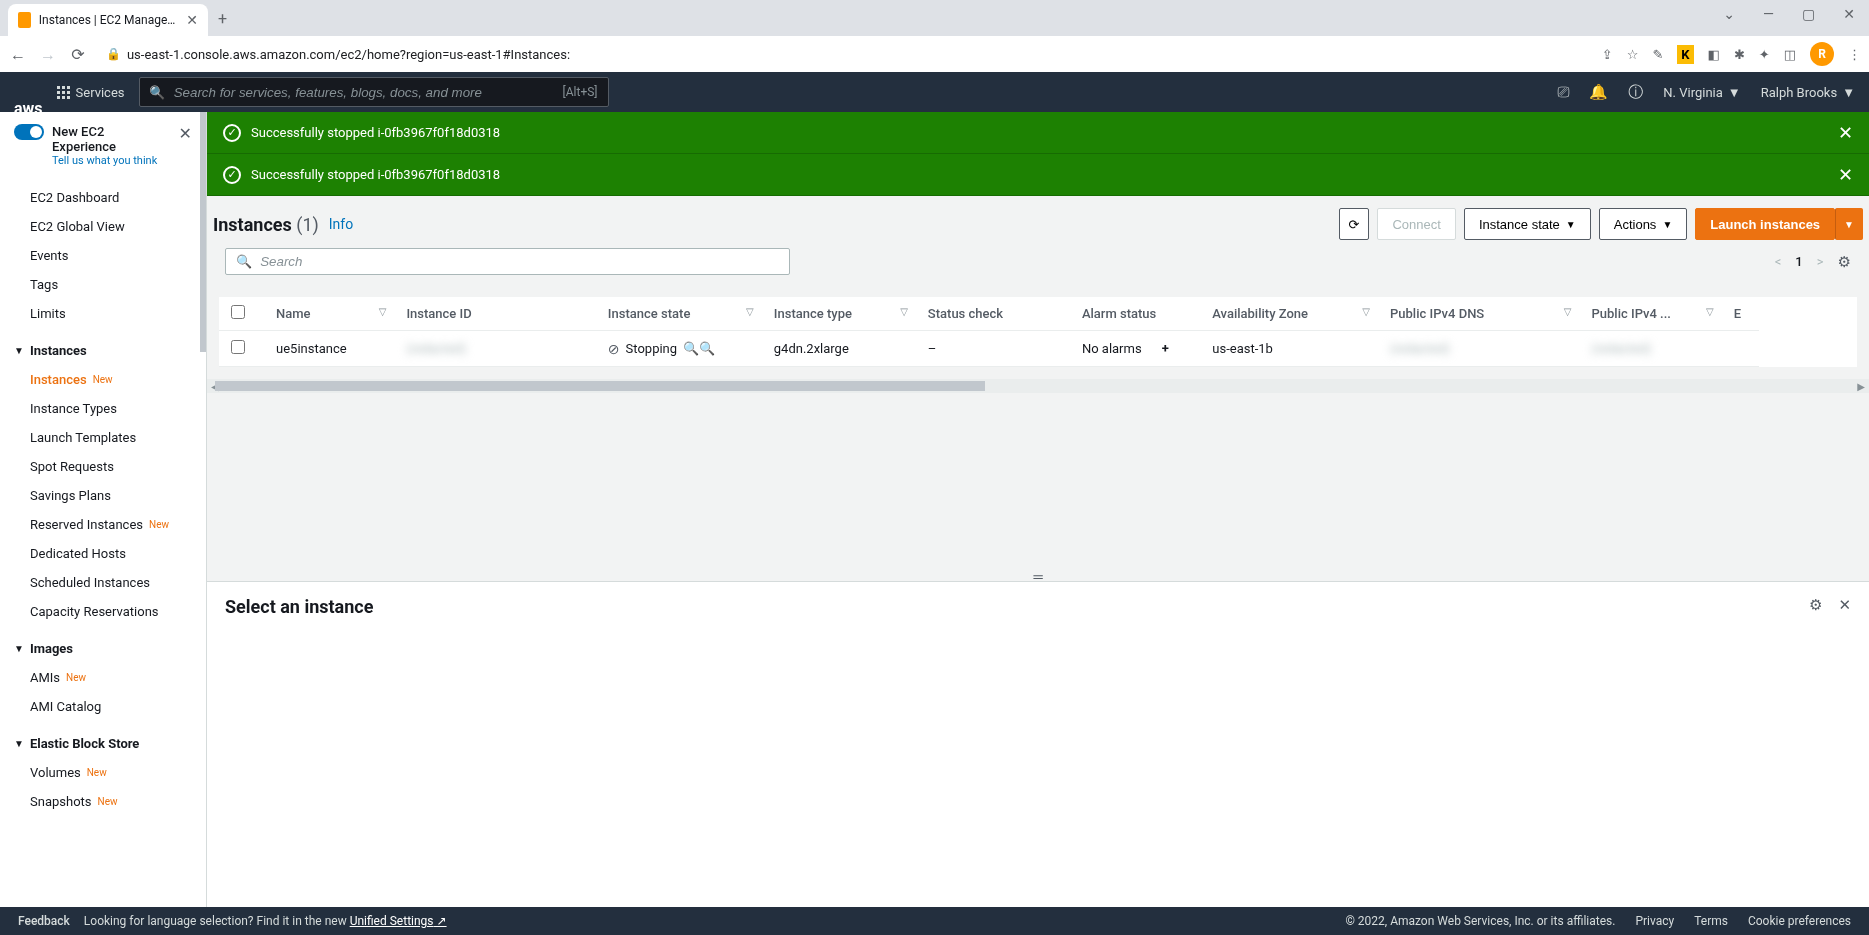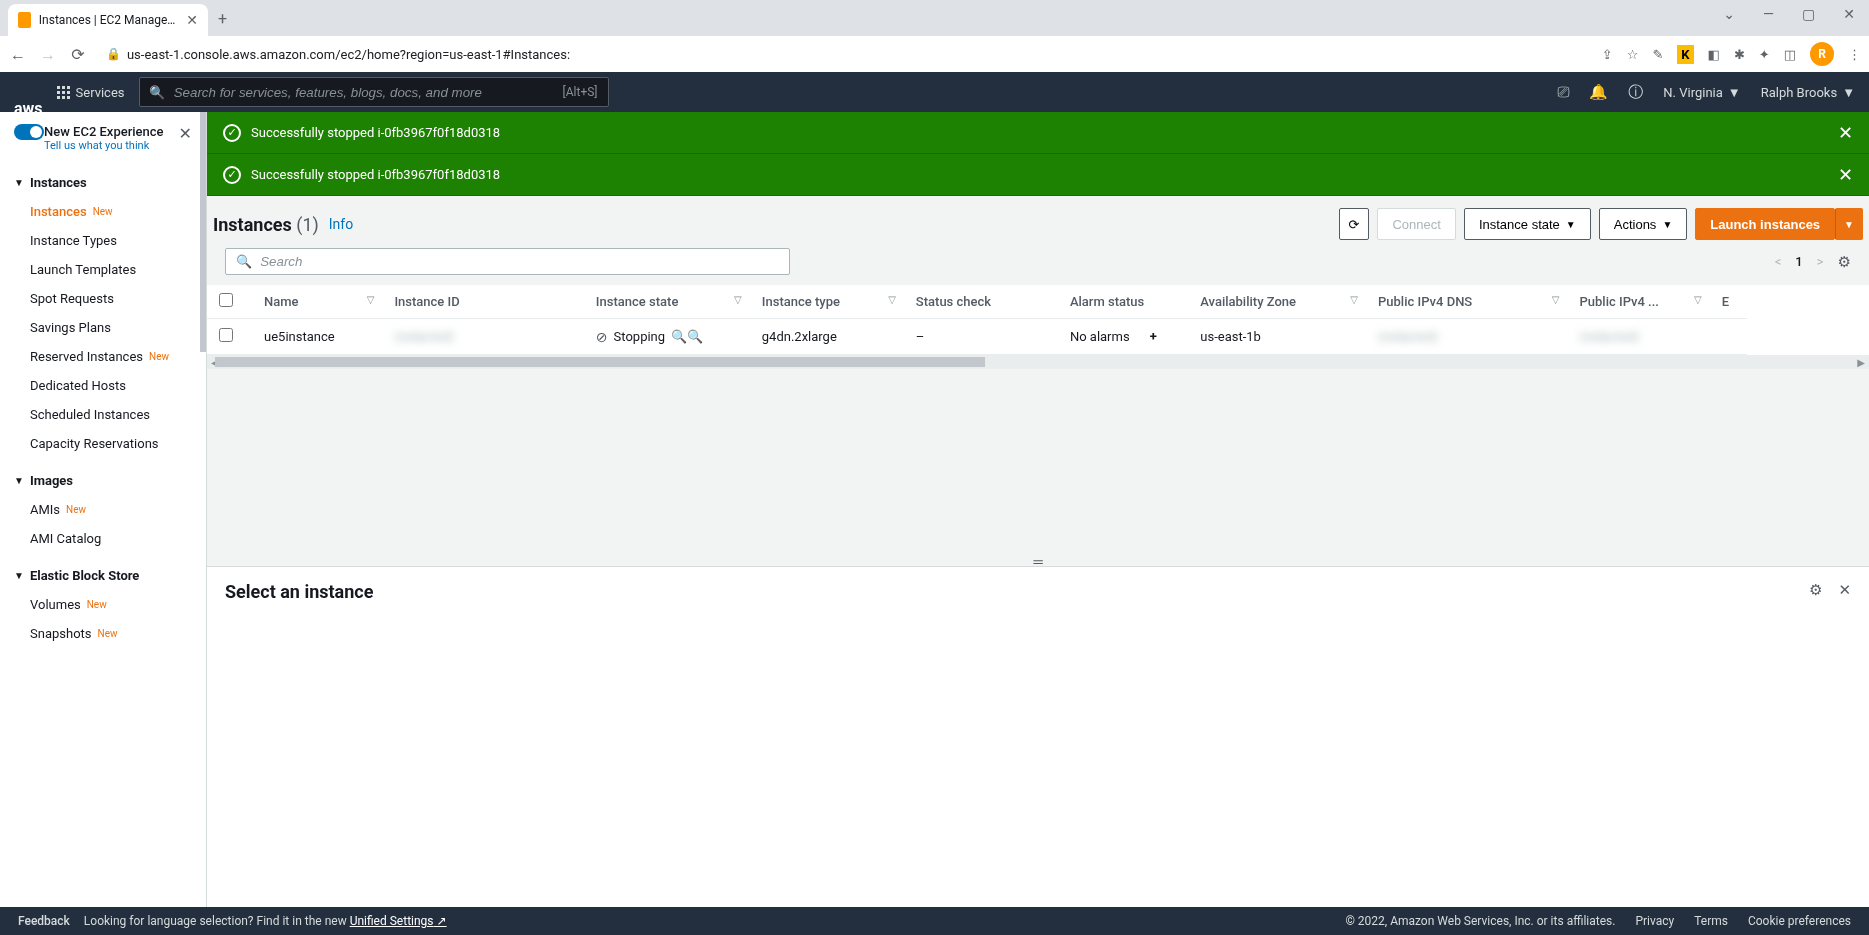--- a/index.html
+++ b/index.html
@@ -37,21 +37,21 @@
 .aws-header-right { margin-left: auto; display: flex; align-items: center; gap: 20px; }
 .aws-header-right .hicon { cursor: pointer; font-size: 15px; }
 .region-sel, .user-sel { display: flex; align-items: center; gap: 5px; cursor: pointer; }
 
 
 .app-body { display: flex; height: calc(935px - 72px - 40px - 28px); }
 
 
 .sidebar { width: 207px; background: #fff; overflow-y: auto; border-right: 1px solid #d5dbdb; position: relative; }
 .sidebar-scroll-thumb { position: absolute; right: 0; top: 0; width: 6px; height: 240px; background: #c1c7cd; }
-.new-exp { display: flex; align-items: flex-start; padding: 12px 14px; gap: 0; border-bottom: 0px solid #eaeded; }
+.new-exp { display: flex; align-items: flex-start; padding: 12px 14px; gap: 8px; border-bottom: 0px solid #eaeded; }
 .toggle { width: 30px; height: 16px; background: #0073bb; border-radius: 8px; position: relative; flex-shrink: 0; }
 .toggle::after { content:""; position:absolute; right:2px; top:2px; width:12px; height:12px; background:#fff; border-radius:50%; }
 .new-exp-text { font-size: 13px; font-weight: 500; }
 .new-exp-sub { font-size: 11px; color: #0073bb; cursor: pointer; }
 .new-exp-close { color: #545b64; cursor: pointer; font-size: 16px; margin-left: auto; }
 .sb-section { padding: 4px 0; }
 .sb-link { padding: 7px 18px 7px 30px; cursor: pointer; color: #16191f; font-size: 13px; display: flex; align-items: center; gap: 6px; }
 .sb-link.active { color: #ec7211; font-weight: 500; }
 .sb-header { padding: 7px 14px; font-weight: 700; cursor: pointer; display: flex; align-items: center; gap: 6px; }
 .sb-caret { font-size: 10px; }
@@ -78,21 +78,21 @@
 .search-row { padding: 0 18px 10px; display: flex; align-items: center; gap: 10px; }
 .search-box { width: 565px; border: 1px solid #aab7b8; background: #fff; display: flex; align-items: center; padding: 5px 10px; gap: 8px; border-radius: 2px; }
 .search-box input { border: none; outline: none; flex: 1; font-style: italic; color: #879196; }
 .search-box input::placeholder { color: #879196; font-style: italic; }
 .pagination { margin-left: auto; display: flex; align-items: center; gap: 14px; color: #545b64; }
 .pagination .pg-num { color: #16191f; font-weight: 500; }
 .cog { color: #545b64; cursor: pointer; font-size: 15px; }
 .pg-arrow { cursor: pointer; color: #aab7b8; }
 
 
-.table-wrap { overflow-x: auto; background: #fff; margin: 0; position: relative; }
+.table-wrap { overflow-x: auto; background: #fff; margin: 12px; position: relative; }
 .table { width: 1540px; border-collapse: collapse; }
 .table th { text-align: left; padding: 8px 12px; border-bottom: 1px solid #eaeded; font-weight: 500; color: #545b64; font-size: 13px; position: relative; }
 .table th .col-caret { position: absolute; right: 8px; color: #879196; font-size: 10px; cursor: pointer; }
 .table td { padding: 9px 12px; border-bottom: 1px solid #eaeded; font-size: 13px; color: #16191f; }
 .chk { width: 14px; height: 14px; }
 .state-cell { display: flex; align-items: center; gap: 6px; }
 .state-icon { color: #545b64; font-size: 14px; }
 .mag-icons { color: #545b64; font-size: 13px; }
 .alarm-cell { display: flex; align-items: center; gap: 20px; }
 .plus-icon { font-weight: bold; cursor: pointer; }
@@ -194,20 +194,27 @@
 
   <div class="sidebar">
     <div class="sidebar-scroll-thumb"></div>
     <div class="new-exp">
       <span class="toggle"></span>
       <div>
         <div class="new-exp-text">New EC2 Experience</div>
         <div class="new-exp-sub">Tell us what you think</div>
       </div>
       <span class="new-exp-close">✕</span>
+    </div>
+    <div class="sb-section">
+      <div class="sb-link">EC2 Dashboard</div>
+      <div class="sb-link">EC2 Global View</div>
+      <div class="sb-link">Events</div>
+      <div class="sb-link">Tags</div>
+      <div class="sb-link">Limits</div>
     </div>
 
     <div class="sb-section">
       <div class="sb-header">
           <span class="sb-caret">▼</span>
           <span>Instances</span>
         </div>
       <div class="sb-link active">
           <span>Instances</span>
           <span class="new-badge">New</span>

